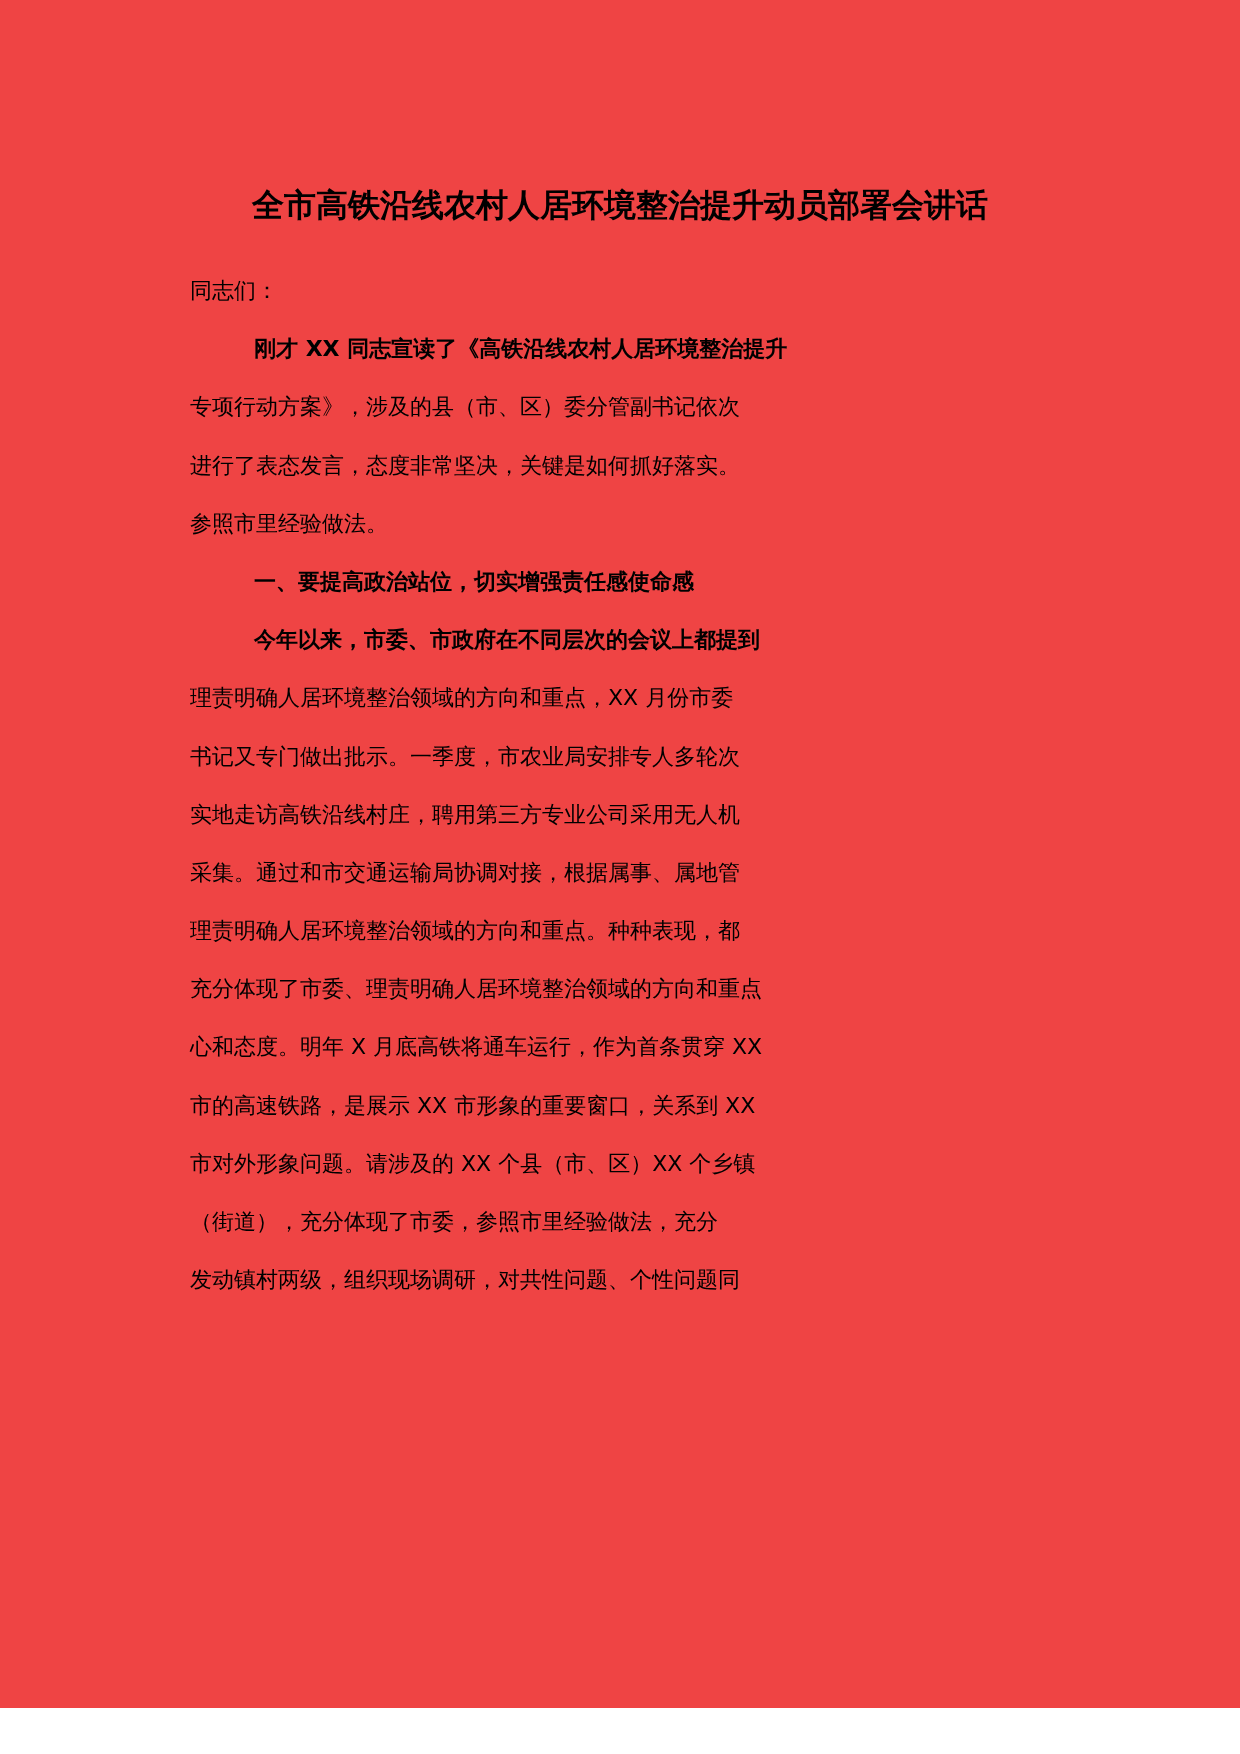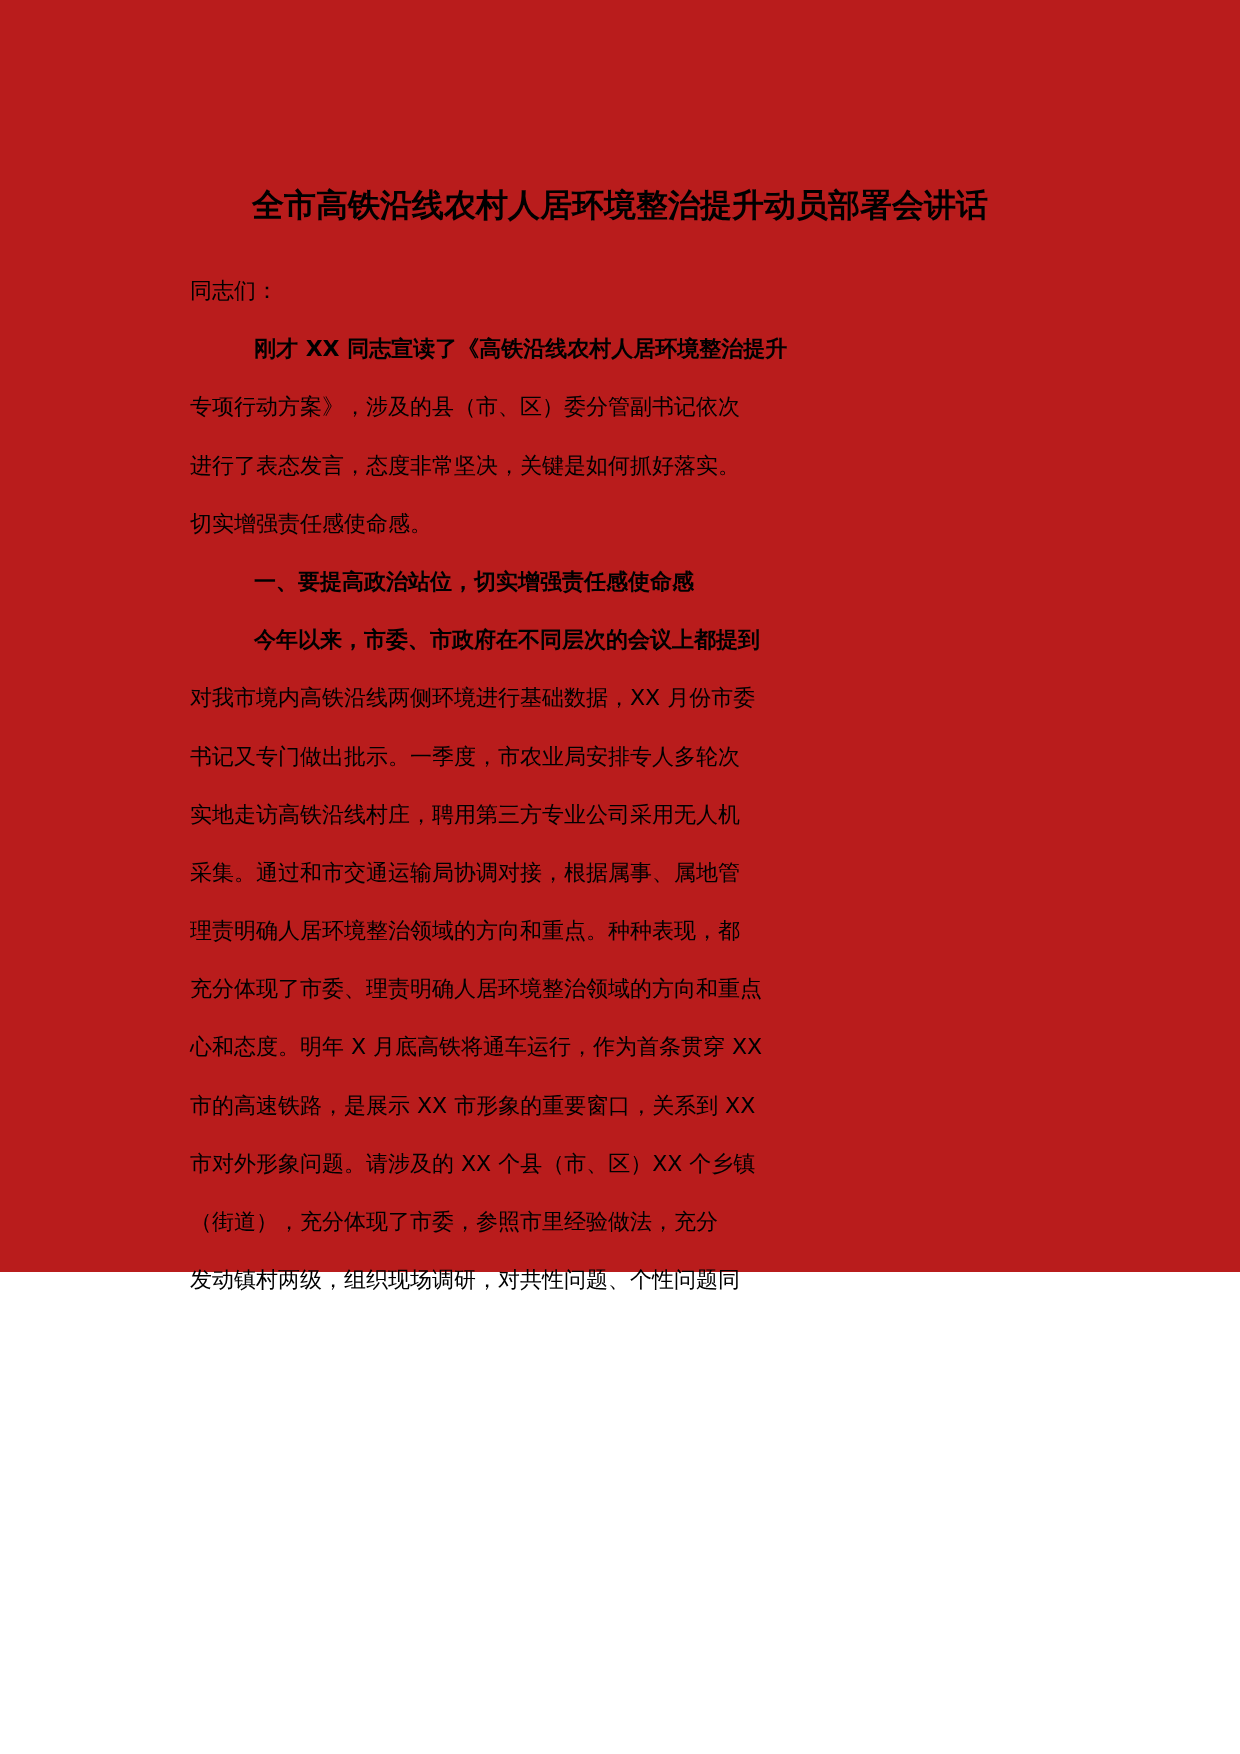--- a/index.html
+++ b/index.html
@@ -13,22 +13,22 @@
       position: relative;
       overflow: hidden;
       font-family: "DejaVu Sans", "Liberation Sans", sans-serif;
       color: #000000;
     }
     .page {
       position: absolute;
       left: 0;
       top: 0;
       width: 1240px;
-      height: 1272px;
-      background: #b91c1c;
+      height: 1708px;
+      background: #ef4444;
     }
     .title {
       position: absolute;
       left: 0;
       width: 1240px;
       top: 180px;
       text-align: center;
       font-size: 32px;
       font-weight: bold;
       line-height: 50px;
@@ -60,24 +60,24 @@
 <body>
 
 <div class="page">
   <div class="title">全市高铁沿线农村人居环境整治提升动员部署会讲话</div>
 
   <div class="body">
     <div class="line">同志们：</div>
     <div class="line indent">刚才 XX 同志宣读了《高铁沿线农村人居环境整治提升</div>
     <div class="line">专项行动方案》，涉及的县（市、区）委分管副书记依次</div>
     <div class="line">进行了表态发言，态度非常坚决，关键是如何抓好落实。</div>
-    <div class="line">切实增强责任感使命感。</div>
+    <div class="line">参照市里经验做法。</div>
     <div class="line indent heading">一、要提高政治站位，切实增强责任感使命感</div>
     <div class="line indent">今年以来，市委、市政府在不同层次的会议上都提到</div>
-    <div class="line">对我市境内高铁沿线两侧环境进行基础数据，XX 月份市委</div>
+    <div class="line">理责明确人居环境整治领域的方向和重点，XX 月份市委</div>
     <div class="line">书记又专门做出批示。一季度，市农业局安排专人多轮次</div>
     <div class="line">实地走访高铁沿线村庄，聘用第三方专业公司采用无人机</div>
     <div class="line">采集。通过和市交通运输局协调对接，根据属事、属地管</div>
     <div class="line">理责明确人居环境整治领域的方向和重点。种种表现，都</div>
     <div class="line">充分体现了市委、理责明确人居环境整治领域的方向和重点</div>
     <div class="line">心和态度。明年 X 月底高铁将通车运行，作为首条贯穿 XX</div>
     <div class="line">市的高速铁路，是展示 XX 市形象的重要窗口，关系到 XX</div>
     <div class="line">市对外形象问题。请涉及的 XX 个县（市、区）XX 个乡镇</div>
     <div class="line">（街道），充分体现了市委，参照市里经验做法，充分</div>
     <div class="line">发动镇村两级，组织现场调研，对共性问题、个性问题同</div>

